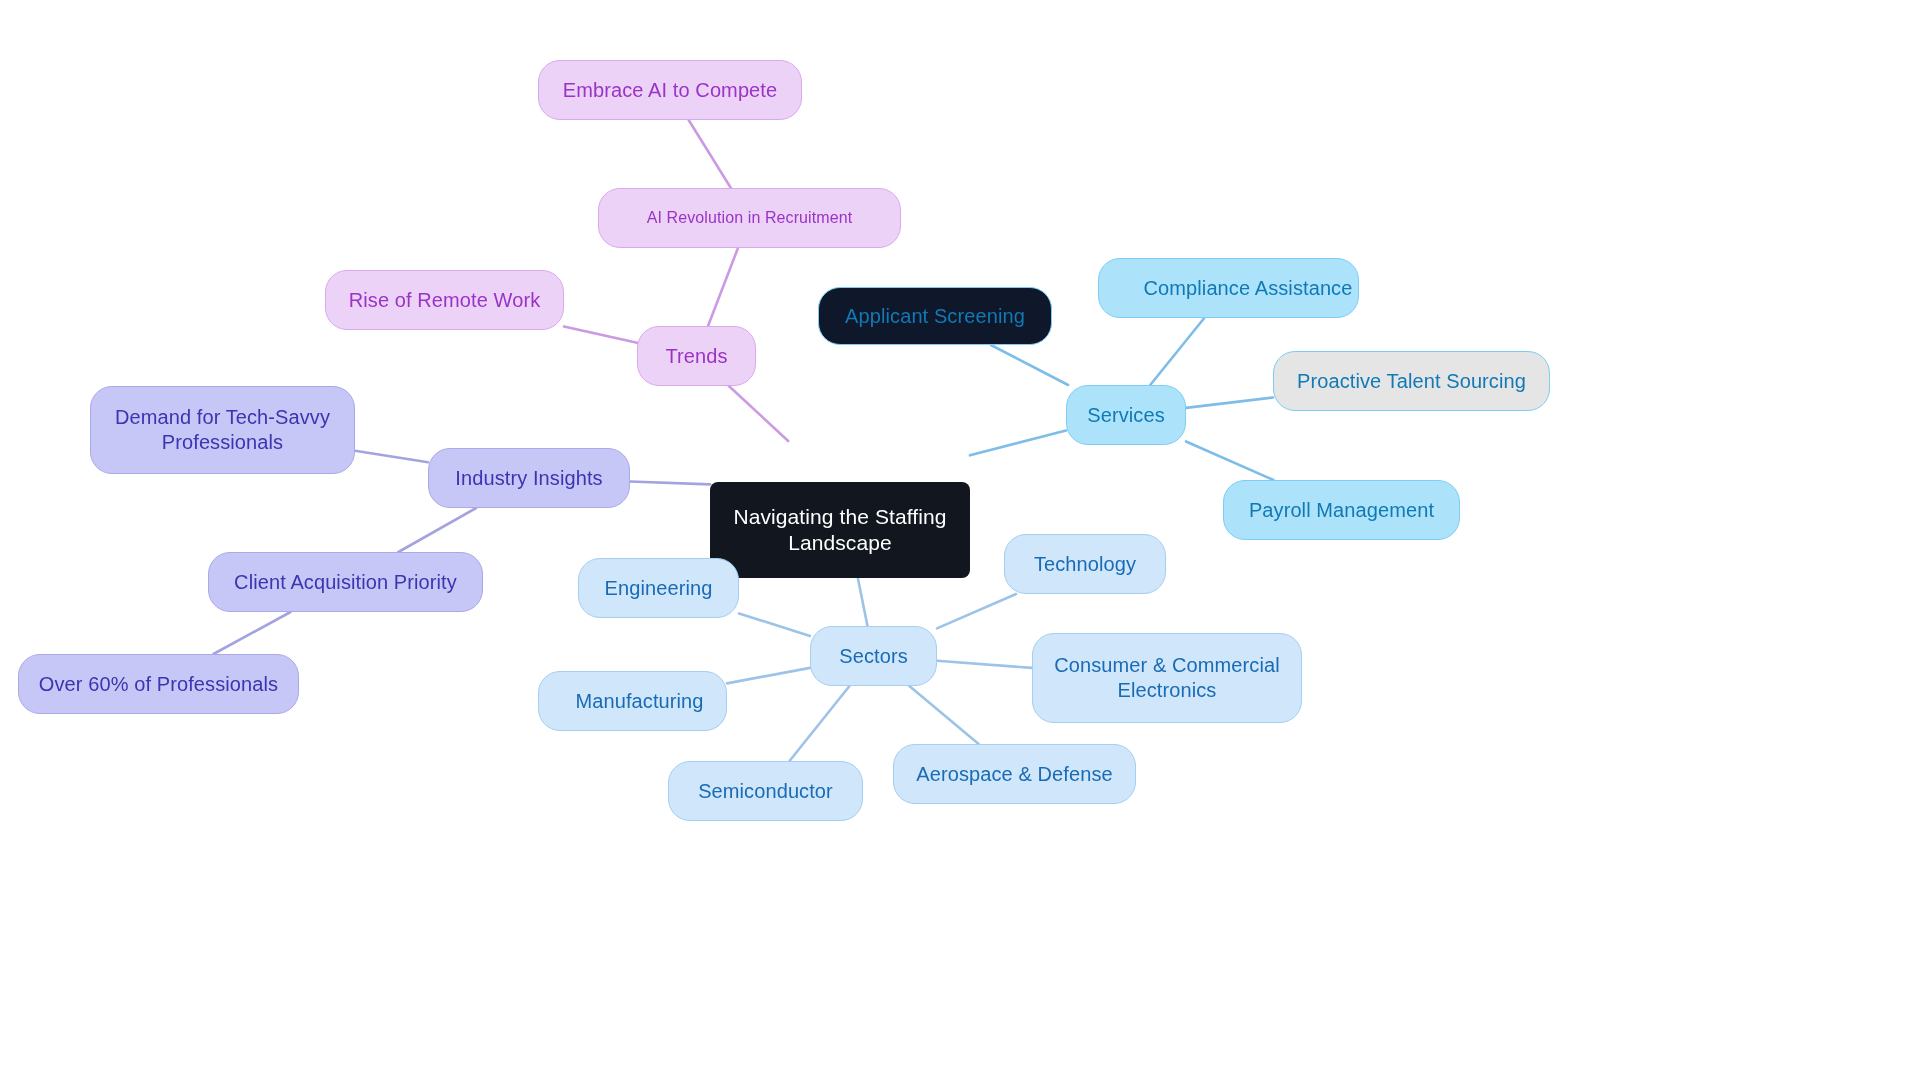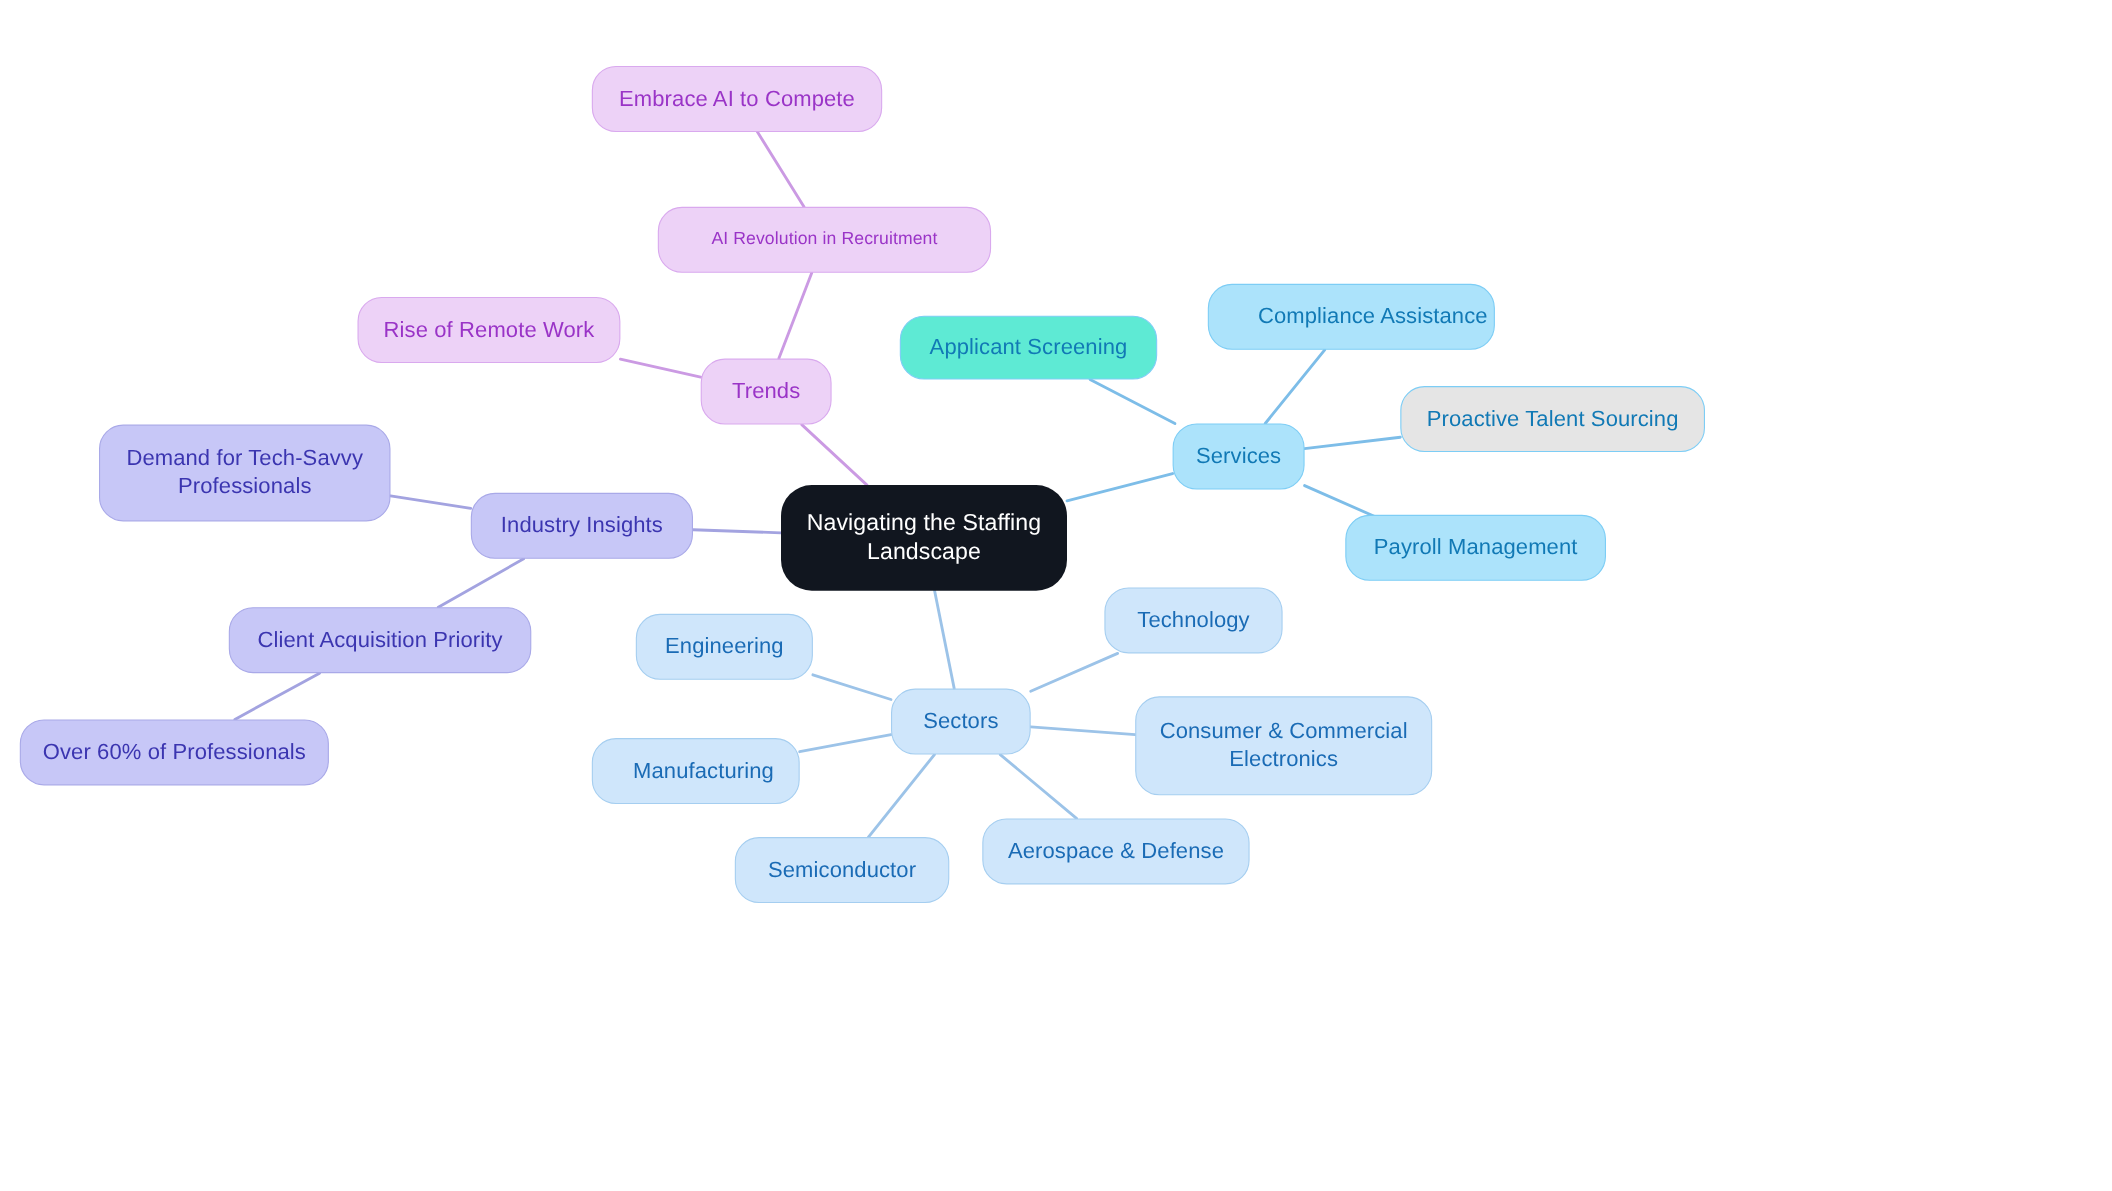--- a/index.html
+++ b/index.html
@@ -34,22 +34,23 @@
     justify-content: center;
     text-align: center;
     border-radius: 22px;
     border-style: solid;
     border-width: 1.5px;
     line-height: 1.24;
     white-space: pre-line;
     letter-spacing: 0.1px;
   }
   .node.root {
-    border-radius: 28px;
+    border-radius: 8px;
     border-width: 0;
+    margin-top: 41px;
   }
 </style>
 </head>
 <body>
 
 <div id="canvas">
   <svg id="edge-layer" viewBox="0 0 1920 1083">
       <path d="M 730.8671875 188 Q 709.75 154 688.6328125 120" stroke="#cb9ae3" stroke-width="2.6" fill="none" stroke-linecap="round"></path>
       <path d="M 708.0217391304348 326 Q 723 287 737.9782608695652 248" stroke="#cb9ae3" stroke-width="2.6" fill="none" stroke-linecap="round"></path>
       <path d="M 637 342.77777777777777 Q 600.5 334.66666666666663 564 326.55555555555554" stroke="#cb9ae3" stroke-width="2.6" fill="none" stroke-linecap="round"></path>
@@ -68,24 +69,24 @@
       <path d="M 1186 441.45011600928075 Q 1229.7236842105262 460.72505800464035 1273.4473684210527 480" stroke="#7dbde8" stroke-width="2.6" fill="none" stroke-linecap="round"></path>
       <path d="M 1186 407.85464098073555 Q 1229.5 402.67425569176885 1273 397.4938704028021" stroke="#7dbde8" stroke-width="2.6" fill="none" stroke-linecap="round"></path>
       <path d="M 1150.2125984251968 385 Q 1177.25 351.5 1204.2874015748032 318" stroke="#7dbde8" stroke-width="2.6" fill="none" stroke-linecap="round"></path>
       <path d="M 1068.121212121212 385 Q 1029.5353535353534 365 990.9494949494949 345" stroke="#7dbde8" stroke-width="2.6" fill="none" stroke-linecap="round"></path>
       <path d="M 970 455.3636363636364 Q 1018 442.94405594405595 1066 430.5244755244755" stroke="#7dbde8" stroke-width="2.6" fill="none" stroke-linecap="round"></path>
     </svg>
   <div id="node-layer">
       <div class="node root" style="left: 710px; top: 441px; width: 260px; height: 96px; background: rgb(17, 22, 31); color: rgb(255, 255, 255); border-color: rgb(17, 22, 31); font-size: 21px; border-width: 0px;">Navigating the Staffing
 Landscape</div>
       <div class="node" style="left: 1066px; top: 385px; width: 120px; height: 60px; background: rgb(172, 227, 251); color: rgb(17, 121, 181); border-color: rgb(125, 205, 245); font-size: 20px;">Services</div>
-      <div class="node" style="left: 818px; top: 287px; width: 234px; height: 58px; background: #5eead4; color: rgb(17, 121, 181); border-color: rgb(125, 205, 245); font-size: 20px;">Applicant Screening</div>
+      <div class="node" style="left: 818px; top: 287px; width: 234px; height: 58px; background: #0f172a; color: rgb(17, 121, 181); border-color: rgb(125, 205, 245); font-size: 20px;">Applicant Screening</div>
       <div class="node" style="left: 1098px; top: 258px; width: 261px; height: 60px; background: rgb(172, 227, 251); color: rgb(17, 121, 181); border-color: rgb(125, 205, 245); font-size: 20px; padding-left: 39px;">Compliance Assistance</div>
       <div class="node" style="left: 1273px; top: 351px; width: 277px; height: 60px; background: #e5e5e5; color: rgb(17, 121, 181); border-color: rgb(125, 205, 245); font-size: 20px;">Proactive Talent Sourcing</div>
-      <div class="node" style="left: 1223px; top: 468px; width: 237px; height: 60px; background: rgb(172, 227, 251); color: rgb(17, 121, 181); border-color: rgb(125, 205, 245); font-size: 20px;">Payroll Management</div>
+      <div class="node" style="left: 1223px; top: 480px; width: 237px; height: 60px; background: rgb(172, 227, 251); color: rgb(17, 121, 181); border-color: rgb(125, 205, 245); font-size: 20px;">Payroll Management</div>
       <div class="node" style="left: 810px; top: 626px; width: 127px; height: 60px; background: rgb(207, 230, 251); color: rgb(26, 107, 181); border-color: rgb(165, 206, 240); font-size: 20px;">Sectors</div>
       <div class="node" style="left: 1004px; top: 534px; width: 162px; height: 60px; background: rgb(207, 230, 251); color: rgb(26, 107, 181); border-color: rgb(165, 206, 240); font-size: 20px;">Technology</div>
       <div class="node" style="left: 578px; top: 558px; width: 161px; height: 60px; background: rgb(207, 230, 251); color: rgb(26, 107, 181); border-color: rgb(165, 206, 240); font-size: 20px;">Engineering</div>
       <div class="node" style="left: 1032px; top: 633px; width: 270px; height: 90px; background: rgb(207, 230, 251); color: rgb(26, 107, 181); border-color: rgb(165, 206, 240); font-size: 20px;">Consumer &amp; Commercial
 Electronics</div>
       <div class="node" style="left: 538px; top: 671px; width: 189px; height: 60px; background: rgb(207, 230, 251); color: rgb(26, 107, 181); border-color: rgb(165, 206, 240); font-size: 20px; padding-left: 14px;">Manufacturing</div>
       <div class="node" style="left: 893px; top: 744px; width: 243px; height: 60px; background: rgb(207, 230, 251); color: rgb(26, 107, 181); border-color: rgb(165, 206, 240); font-size: 20px;">Aerospace &amp; Defense</div>
       <div class="node" style="left: 668px; top: 761px; width: 195px; height: 60px; background: rgb(207, 230, 251); color: rgb(26, 107, 181); border-color: rgb(165, 206, 240); font-size: 20px;">Semiconductor</div>
       <div class="node" style="left: 428px; top: 448px; width: 202px; height: 60px; background: rgb(199, 199, 247); color: rgb(59, 53, 176); border-color: rgb(169, 169, 232); font-size: 20px;">Industry Insights</div>
       <div class="node" style="left: 90px; top: 386px; width: 265px; height: 88px; background: rgb(199, 199, 247); color: rgb(59, 53, 176); border-color: rgb(169, 169, 232); font-size: 20px;">Demand for Tech-Savvy

